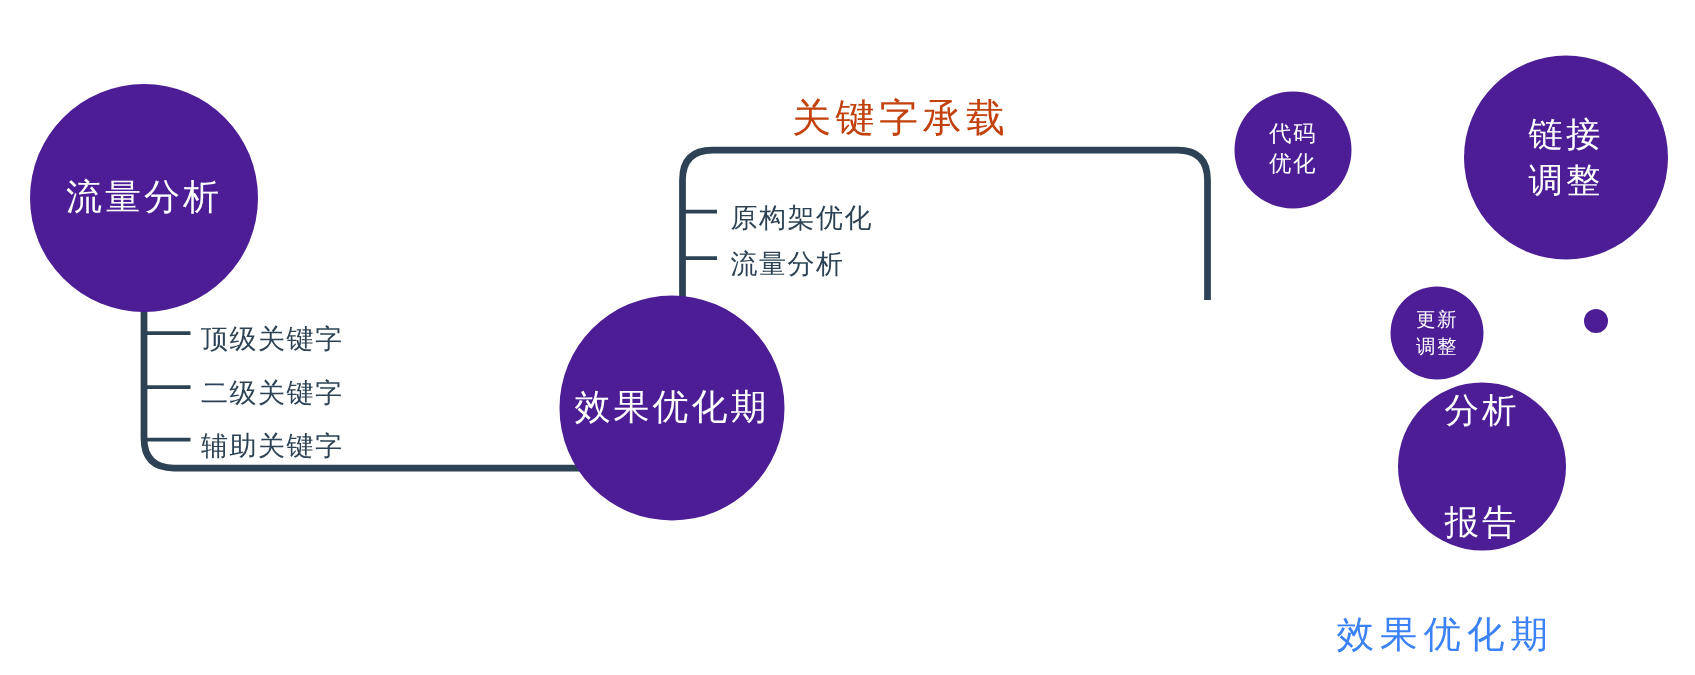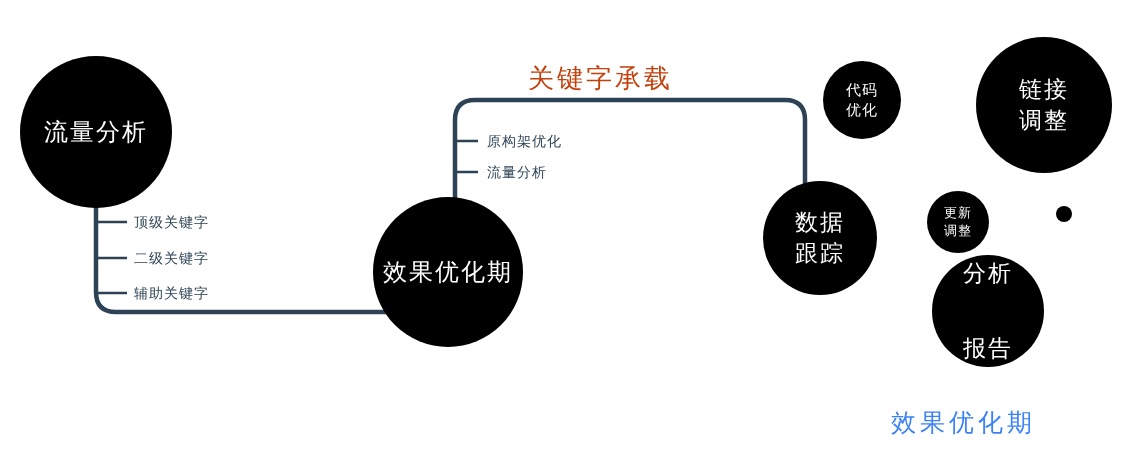--- a/index.html
+++ b/index.html
@@ -16,21 +16,21 @@
 
   .connectors {
     position: absolute;
     left: 0; top: 0;
     width: 1130px; height: 450px;
   }
 
   .node {
     position: absolute;
     border-radius: 50%;
-    background: #000000;
+    background: #4c1d95;
     color: #ffffff;
     display: flex;
     flex-direction: column;
     align-items: center;
     justify-content: center;
     text-align: center;
     line-height: 1.35;
     letter-spacing: 2px;
   }
 
@@ -48,21 +48,21 @@
     color: #c2410c;
     white-space: nowrap;
   }
   #label-userbase { left: 153px; top: 328px; font-size: 24px; font-weight: bold; letter-spacing: 4px; }
   #label-keyword  { left: 528px; top: 61px;  font-size: 26px; letter-spacing: 3px; }
   #label-footer   { left: 891px; top: 406px; font-size: 25px; letter-spacing: 4px; color: #3b82f6; }
 
   .branch-label {
     position: absolute;
     color: #2d4355;
-    font-size: 14px;
+    font-size: 18px;
     letter-spacing: 1px;
     white-space: nowrap;
   }
   #branch-l0 { left: 134px; top: 214px; }
   #branch-l1 { left: 134px; top: 250px; }
   #branch-l2 { left: 134px; top: 285px; }
   #branch-m0 { left: 487px; top: 133px; }
   #branch-m1 { left: 487px; top: 164px; }
 </style>
 </head>
@@ -85,24 +85,20 @@
   </svg>
 
   <div class="node" id="node-traffic">
     <span>流量分析</span>
   </div>
 
   <div class="node" id="node-structure">
     <span>效果优化期</span>
   </div>
 
-  <div class="node" id="node-data">
-    <span>数据</span>
-    <span>跟踪</span>
-  </div>
 
   <div class="node" id="node-code">
     <span>代码</span>
     <span>优化</span>
   </div>
 
   <div class="node" id="node-link">
     <span>链接</span>
     <span>调整</span>
   </div>

